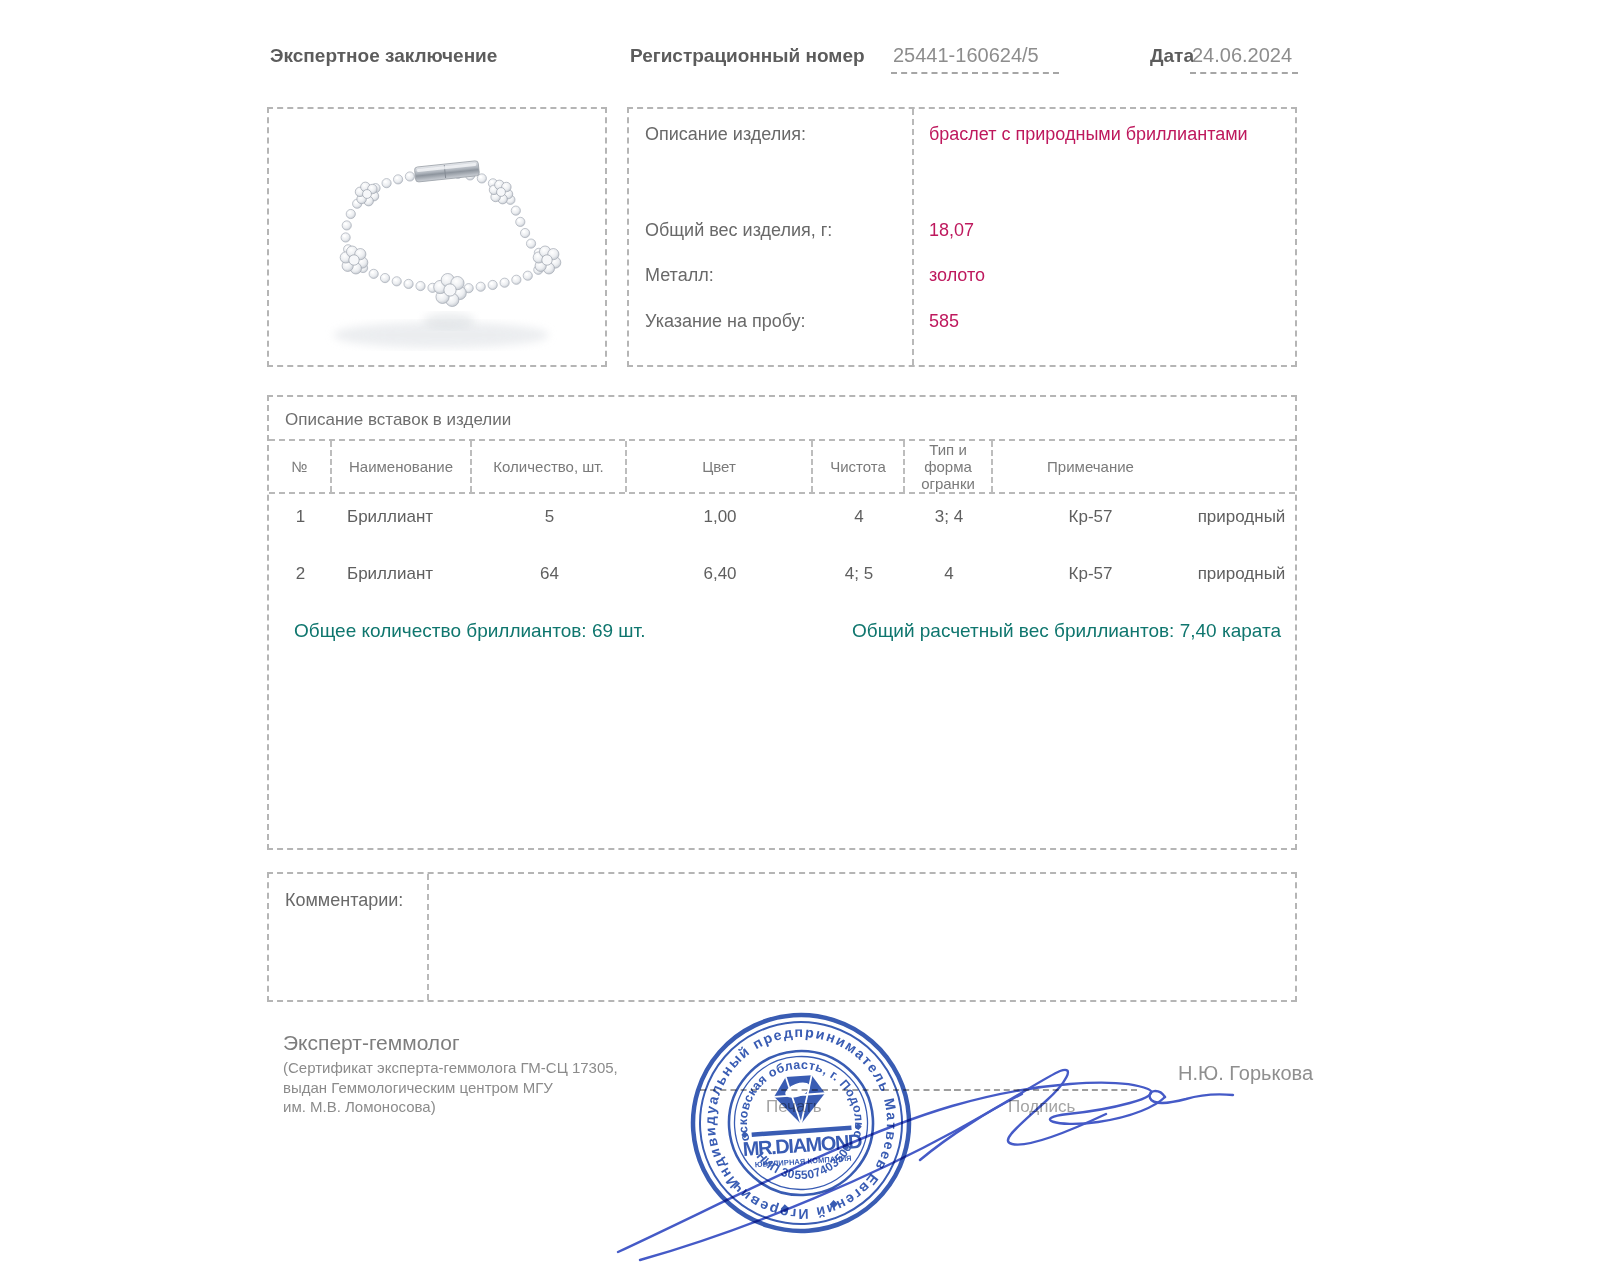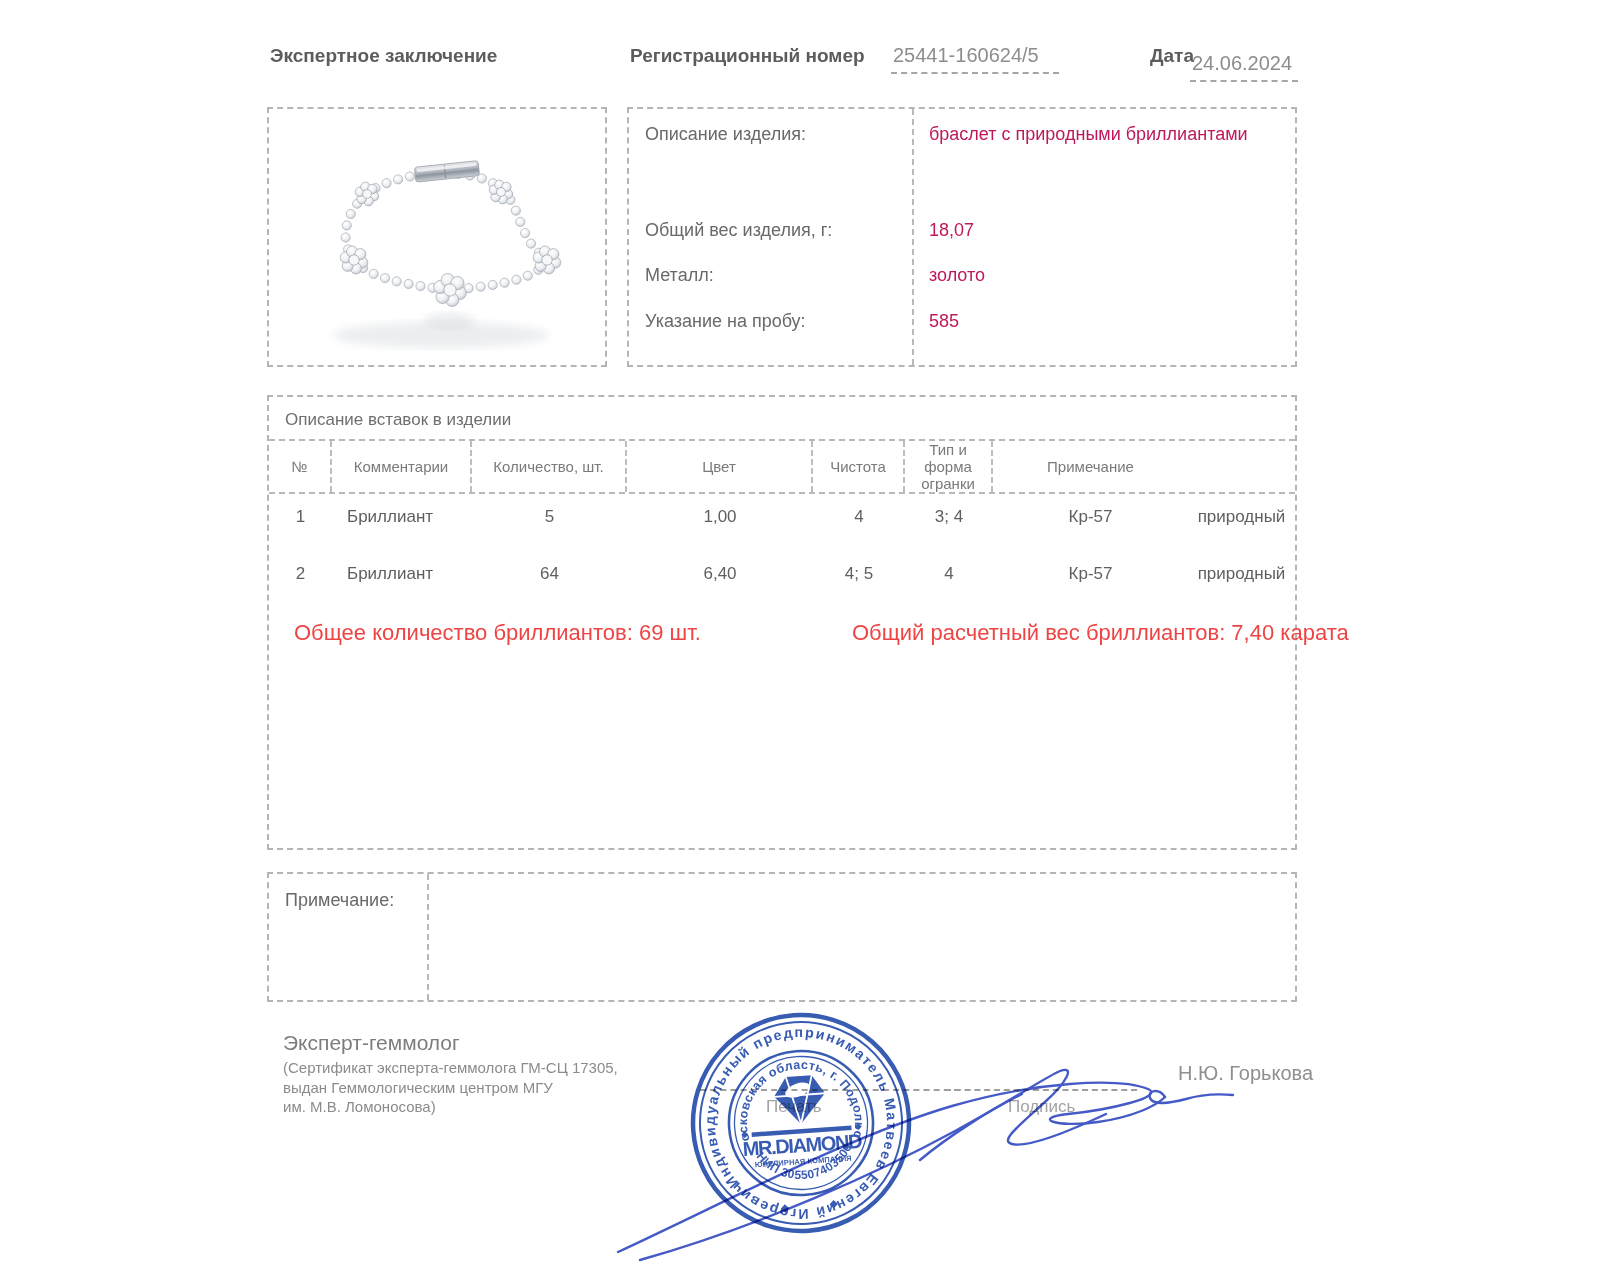--- a/index.html
+++ b/index.html
@@ -17,42 +17,42 @@
   .info-label{font-size:18px;color:#696969;}
   .info-value{font-size:18px;color:#be185d;}
   
   .tbl-title{font-size:17px;color:#6e6e6e;}
   .grid-row{display:grid;grid-template-columns:63px 140px 155px 186px 92px 88px 195px auto;}
   .th{font-size:15px;color:#7a7a7a;display:flex;align-items:center;justify-content:center;
       border-right:2px dashed #bdbdbd;box-sizing:border-box;text-align:center;}
   .th:last-child{border-right:none;}
   .td{font-size:17px;color:#5f5f5f;display:flex;align-items:center;justify-content:center;box-sizing:border-box;}
   .td.left{justify-content:flex-start;padding-left:15px;}
-  .summary{font-size:22px;color:#ef4444;white-space:nowrap;}
+  .summary{font-size:19px;color:#0f766e;white-space:nowrap;}
   
   .comment-text{font-size:17px;color:#646464;line-height:26px;width:790px;}
   
   .expert-title{font-size:21px;color:#7d7d7d;}
   .cert-line{font-size:15px;color:#8b8b8b;line-height:19px;}
   .expert-name{font-size:20px;color:#8f8f8f;}
   .place-label{font-size:17px;color:#a3a3a3;}
   .place-line{border-top:2px dashed #9e9e9e;height:0;}
   .stamp-wrap{mix-blend-mode:multiply;transform:rotate(-4deg);}
   .sig-overlay{pointer-events:none;mix-blend-mode:multiply;}
 </style>
 </head>
 <body>
 
 <div class="page">
 
   <div class="abs hdr-bold" style="left:270px;top:45px;">Экспертное заключение</div>
   <div class="abs hdr-bold" style="left:630px;top:45px;">Регистрационный номер</div>
   <div class="abs hdr-val" style="left:891px;top:44px;min-width:160px;">25441-160624/5</div>
   <div class="abs hdr-bold" style="left:1150px;top:45px;">Дата</div>
-  <div class="abs hdr-val" style="left:1190px;top:44px;margin-top:8px;">24.06.2024</div>
+  <div class="abs hdr-val" style="left:1190px;top:44px;">24.06.2024</div>
 
   <div class="abs dbox" style="left:267px;top:107px;width:340px;height:260px;">
     <svg id="bracelet-svg" width="336" height="256" viewBox="0 0 336 256">
       <defs>
         <radialGradient id="beadGrad" cx="40%" cy="35%" r="75%">
           <stop offset="0%" stop-color="#ffffff"></stop>
           <stop offset="55%" stop-color="#eceef1"></stop>
           <stop offset="100%" stop-color="#b9bfc7"></stop>
         </radialGradient>
         <linearGradient id="claspGrad" x1="0" y1="0" x2="0" y2="1">
@@ -213,21 +213,21 @@
     <div class="abs info-label" style="left:16px;top:202px;">Указание на пробу:</div>
     <div class="abs info-value" style="left:300px;top:202px;">585</div>
   </div>
 
   <div class="abs dbox" style="left:267px;top:395px;width:1030px;height:455px;">
     <div class="abs tbl-title" style="left:16px;top:13px;">Описание вставок в изделии</div>
     <div class="abs hline" style="left:0;top:42px;width:1026px;"></div>
 
     <div class="abs grid-row" style="left:0;top:44px;width:1026px;height:51px;border-bottom:2px dashed #b9b9b9;">
       <div class="th">№</div>
-      <div class="th">Комментарии</div>
+      <div class="th">Наименование</div>
       <div class="th">Количество, шт.</div>
       <div class="th">Цвет</div>
       <div class="th">Чистота</div>
       <div class="th">Тип и форма огранки</div>
       <div class="th">Примечание</div>
     </div>
 
     <div class="abs grid-row" style="left:0;top:100px;width:1026px;height:40px;">
       <div class="td">1</div>
       <div class="td left">Бриллиант</div>
@@ -249,21 +249,21 @@
       <div class="td">Кр-57</div>
       <div class="td">природный</div>
     </div>
 
     <div class="abs summary" style="left:25px;top:223px;">Общее количество бриллиантов: 69 шт.</div>
     <div class="abs summary" style="left:583px;top:223px;">Общий расчетный вес бриллиантов: 7,40 карата</div>
   </div>
 
   <div class="abs dbox" style="left:267px;top:872px;width:1030px;height:130px;">
     <div class="abs vdiv" style="left:158px;top:0;height:126px;"></div>
-    <div class="abs info-label" style="left:16px;top:16px;">Примечание:</div>
+    <div class="abs info-label" style="left:16px;top:16px;">Комментарии:</div>
   </div>
 
   <div class="abs expert-title" style="left:283px;top:1031px;">Эксперт-геммолог</div>
   <div class="abs cert-line" style="left:283px;top:1058px;">(Сертификат эксперта-геммолога ГМ-СЦ 17305,</div>
   <div class="abs cert-line" style="left:283px;top:1078px;">выдан Геммологическим центром МГУ</div>
   <div class="abs cert-line" style="left:283px;top:1097px;">им. М.В. Ломоносова)</div>
   <div class="abs expert-name" style="left:1178px;top:1062px;">Н.Ю. Горькова</div>
 
   <div class="abs place-line" style="left:700px;top:1089px;width:260px;"></div>
   <div class="abs place-label" style="left:766px;top:1097px;">Печать</div>

